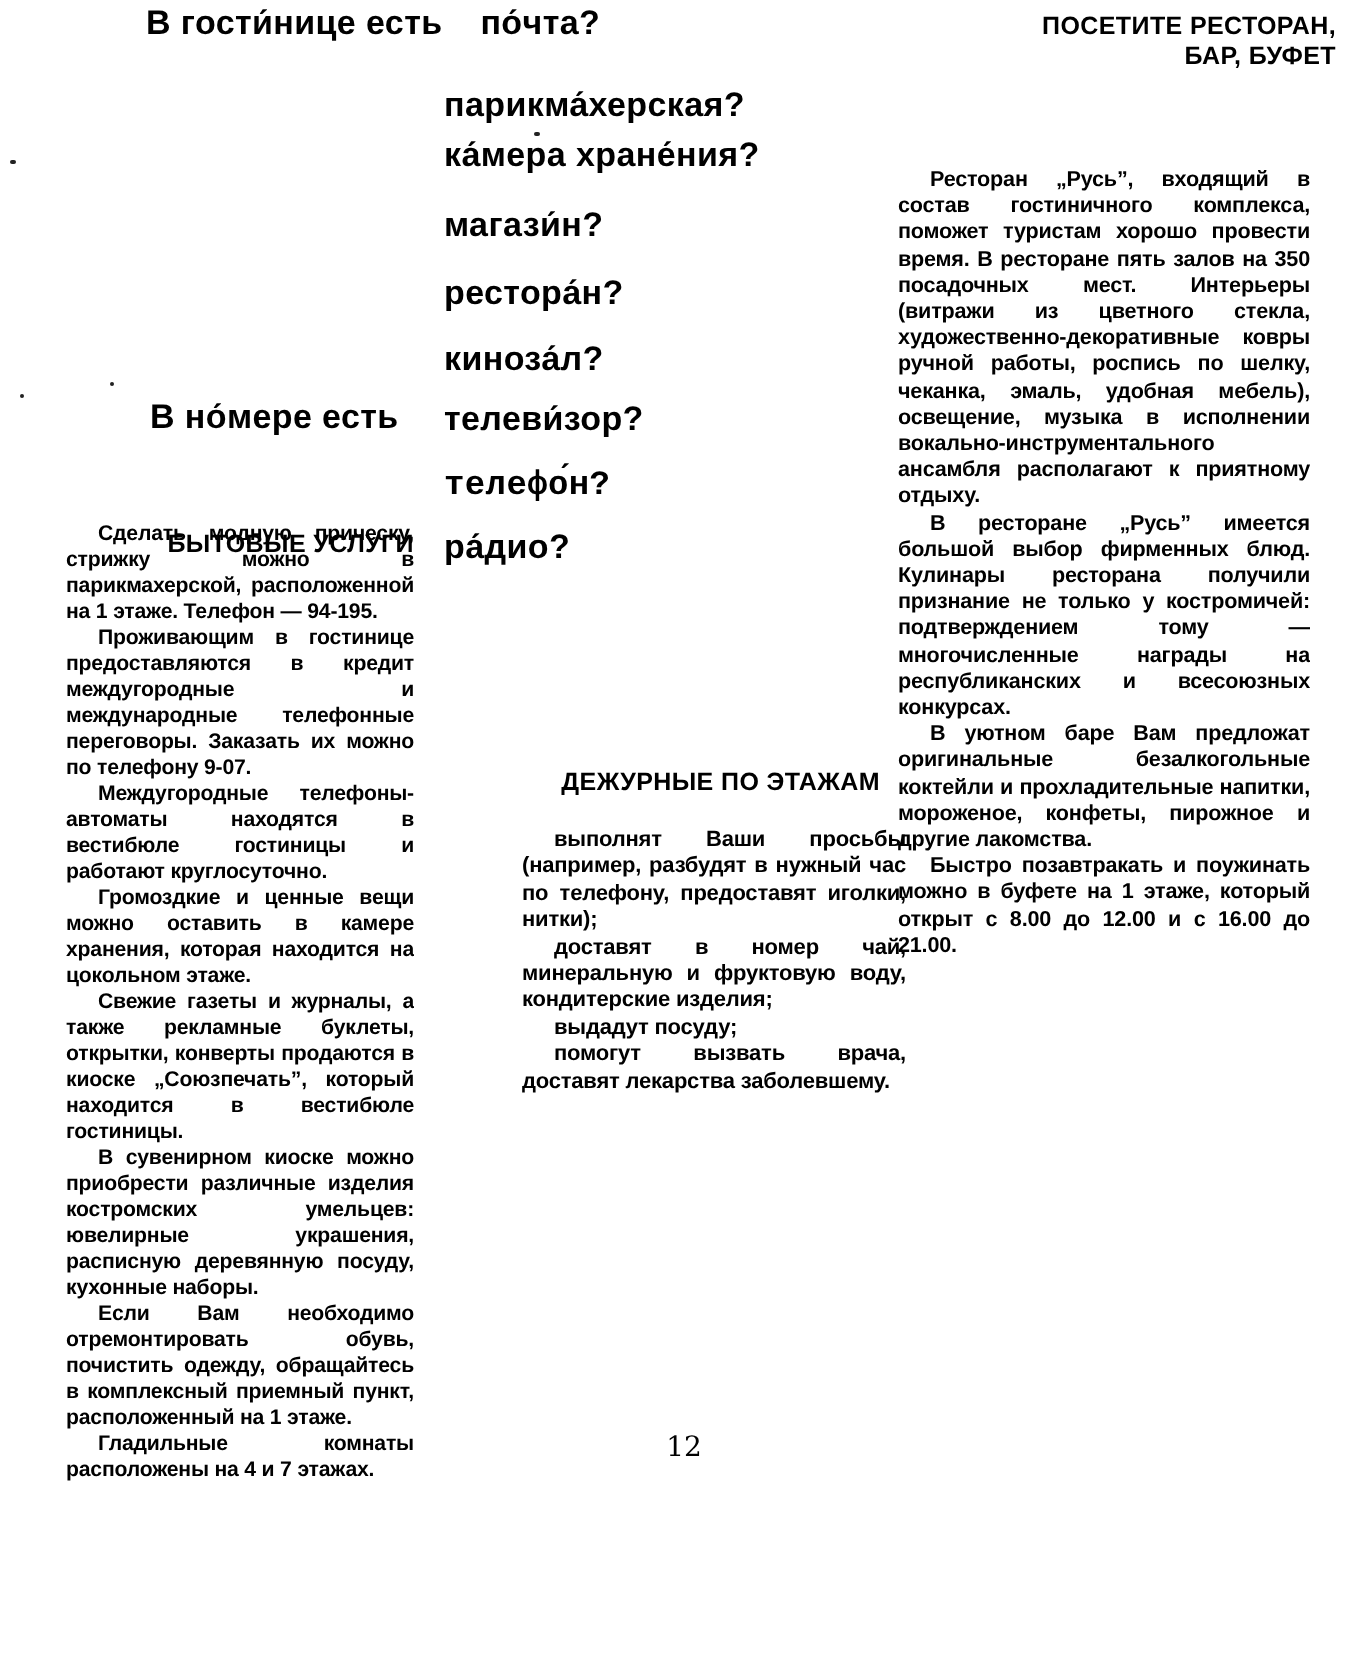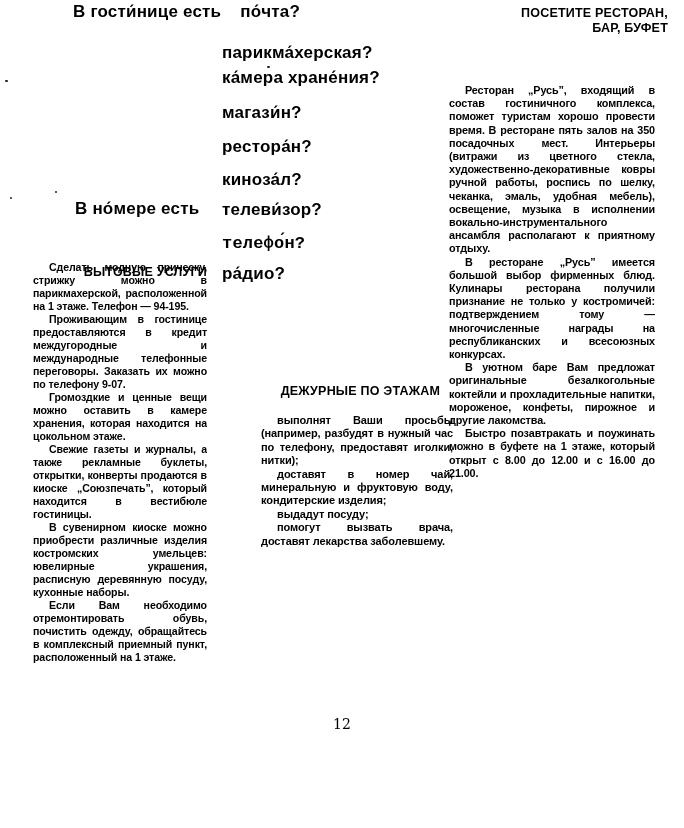--- a/index.html
+++ b/index.html
@@ -78,24 +78,26 @@
   <div class="q-big" style="left:222px;top:234px;font-family:Liberation Mono, monospace;">телефо́н?</div>
   <div class="q-big" style="left:222px;top:264px;">ра́дио?</div>
 
   <div class="q-big" style="left:75px;top:199px;">В но́мере есть</div>
 
   <div>
     <div class="sec-head" style="left:33px;top:233px;width:174px;margin-top:32px;">БЫТОВЫЕ УСЛУГИ</div>
     <div class="col-body left-body" style="left:33px;top:261px;width:174px;height:562px;">
       <p>Сделать модную прическу, стрижку можно в парикмахерской, расположенной на 1 этаже. Телефон — 94-195.</p>
       <p>Проживающим в гостинице предоставляются в кредит междугородные и международные телефонные переговоры. Заказать их можно по телефону 9-07.</p>
+      <p>Междугородные телефоны-автоматы находятся в вестибюле гостиницы и работают круглосуточно.</p>
       <p>Громоздкие и ценные вещи можно оставить в камере хранения, которая находится на цокольном этаже.</p>
       <p>Свежие газеты и журналы, а также рекламные буклеты, открытки, конверты продаются в киоске „Союзпечать”, который находится в вестибюле гостиницы.</p>
       <p>В сувенирном киоске можно приобрести различные изделия костромских умельцев: ювелирные украшения, расписную деревянную посуду, кухонные наборы.</p>
       <p>Если Вам необходимо отремонтировать обувь, почистить одежду, обращайтесь в комплексный приемный пункт, расположенный на 1 этаже.</p>
+      <p>Гладильные комнаты расположены на 4 и 7 этажах.</p>
     </div>
   </div>
 
   <div>
     <div class="sec-head" style="left:245px;top:384px;width:195px;">ДЕЖУРНЫЕ ПО ЭТАЖАМ</div>
     <div class="col-body mid-body" style="left:245px;top:414px;width:192px;height:210px;">
       <p>выполнят Ваши просьбы (например, разбудят в нужный час по телефону, предоставят иголки, нитки);</p>
       <p>доставят в номер чай, минеральную и фруктовую воду, кондитерские изделия;</p>
       <p>выдадут посуду;</p>
       <p>помогут вызвать врача, доставят лекарства заболевшему.</p>

